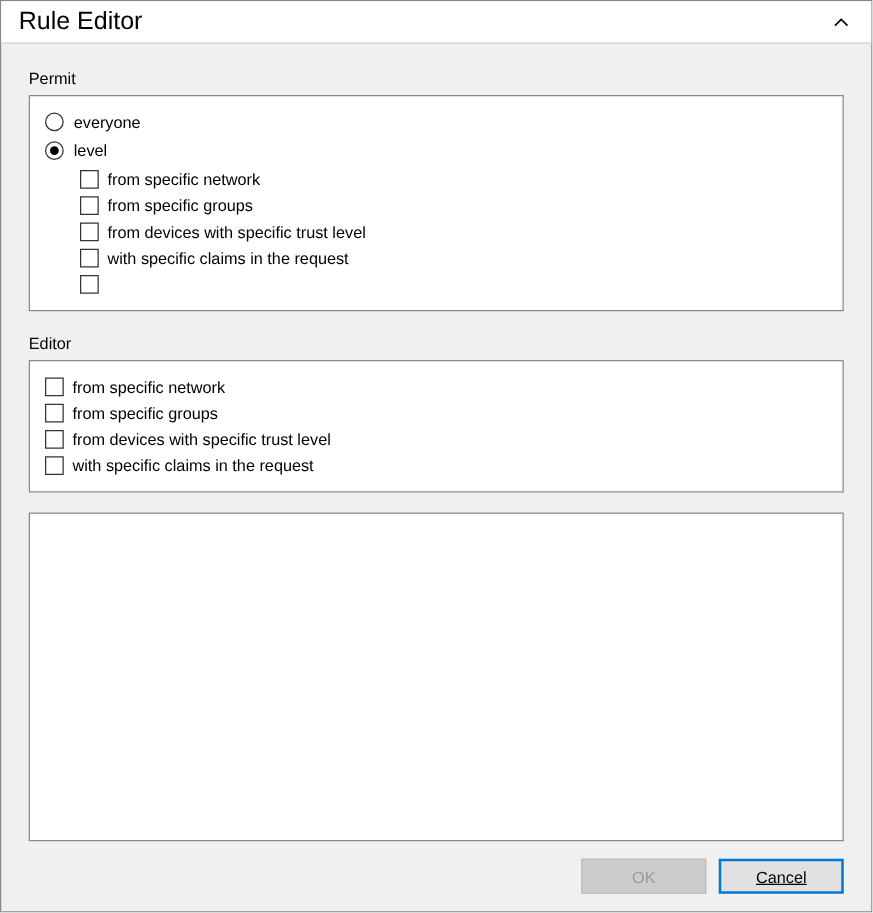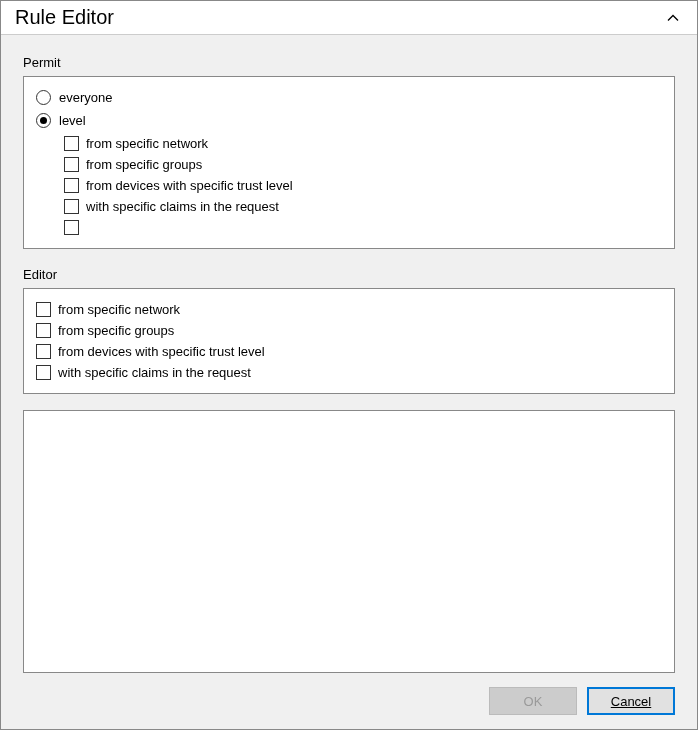--- a/index.html
+++ b/index.html
@@ -106,21 +106,21 @@
     .option-label {
       cursor: default;
     }
     .footer {
       display: flex;
       justify-content: flex-end;
       gap: 10px;
       padding-top: 14px;
     }
     .btn {
-      width: 88px;
+      width: 100px;
       height: 28px;
       font-size: 13px;
       border: 1px solid #888;
       background: #e1e1e1;
       display: flex;
       align-items: center;
       justify-content: center;
       cursor: pointer;
       font-family: inherit;
     }

